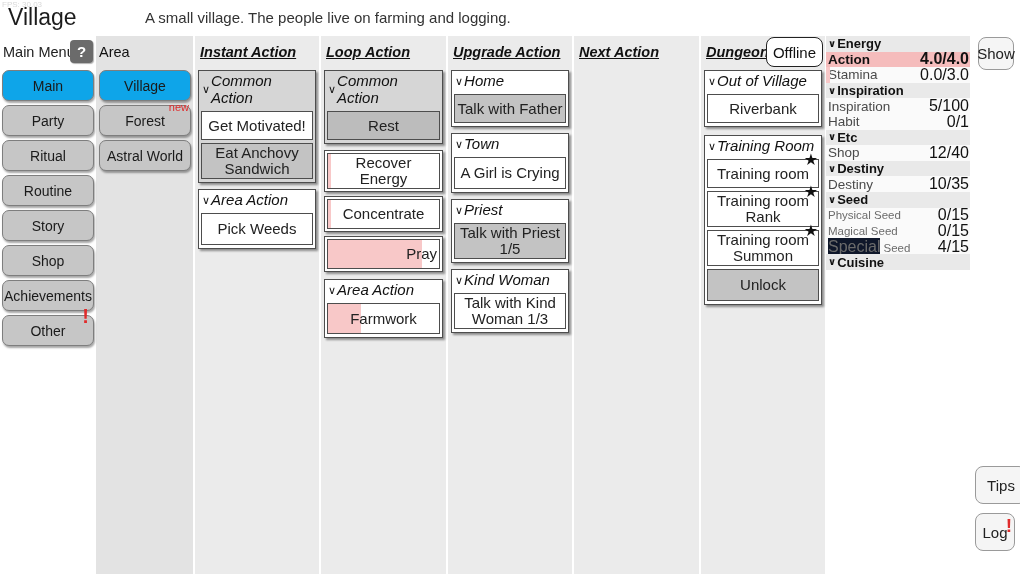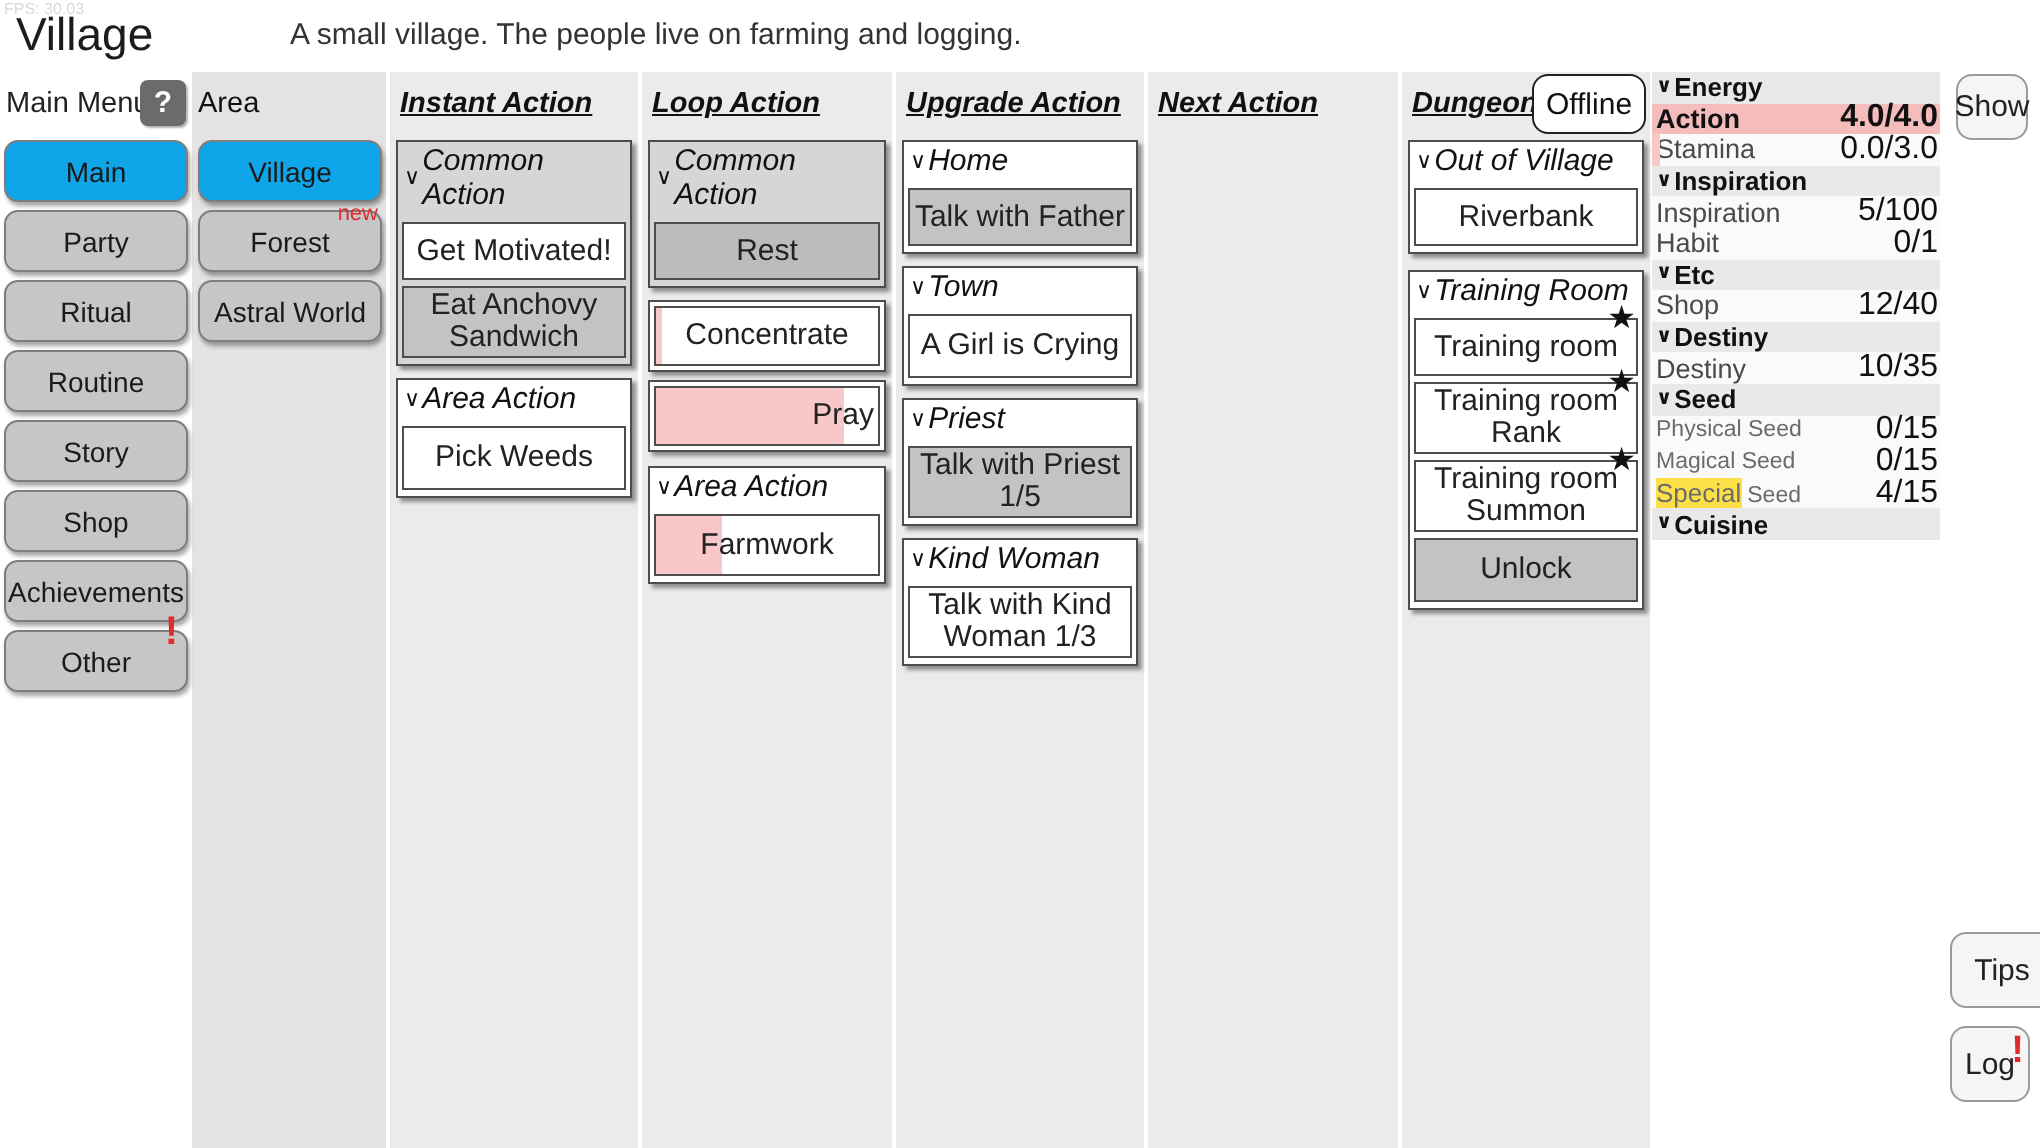--- a/index.html
+++ b/index.html
@@ -70,21 +70,21 @@
   .srow{position:relative;display:flex;justify-content:space-between;align-items:center;
         height:15.6px;background:#fafafa;padding:0 1px 0 2px;font-size:13.5px;}
   .srow .sl{color:#4a4a4a;white-space:nowrap;}
   .srow .sv{color:#111;font-size:16px;}
   .srow.shead{background:#e9e9e9;font-weight:bold;color:#111;font-size:13px;justify-content:flex-start;}
   .srow.shead .chev{font-size:10px;margin-right:1px;}
   .srow.hl{background:#f5bcbc;}
   .srow.hl .sl{font-weight:bold;color:#111;}
   .srow.hl .sv{font-weight:bold;}
   .srow.small .sl{font-size:11.5px;color:#6b6b6b;}
-  .sl-hl{background:#fde047;font-size:13px;color:#6b6b6b;}
+  .sl-hl{background:#0f172a;font-size:16px;color:#6b6b6b;}
   .sl-rest{margin-left:3px;}
   .sliver{position:absolute;left:0;top:0;bottom:0;width:4px;background:#f8c8c8;}
 
   
   .pillbtn{position:absolute;background:#f5f5f5;border:1px solid #9a9a9a;border-radius:8px;
            display:flex;align-items:center;justify-content:center;font-size:15px;color:#222;box-sizing:border-box;}
   #show-btn{left:978px;top:37px;width:36px;height:33px;}
   #tips-btn{left:975px;top:466px;width:52px;height:38px;}
   #log-btn{left:975px;top:513px;width:40px;height:38px;}
   .log-alert{position:absolute;top:1px;right:2px;font-size:19px;font-weight:bold;color:#e02b2b;}
@@ -180,20 +180,26 @@
         <span class="chev">∨</span>
         <span>Common Action</span>
       </div>
       <div class="abtn rest">
           <span class="lbl">Rest</span>
         </div>
     </div>
     <div class="sbox">
       <div class="abtn" style="min-height:30px;">
         <div class="progress" style="width: 3%;"></div>
+        <span class="lbl">Recover Energy</span>
+      </div>
+    </div>
+    <div class="sbox">
+      <div class="abtn" style="min-height:30px;">
+        <div class="progress" style="width: 3%;"></div>
         <span class="lbl">Concentrate</span>
       </div>
     </div>
     <div class="sbox">
       <div class="abtn" style="min-height:30px;justify-content:flex-end;">
         <div class="progress" style="width: 85%;"></div>
         <span class="lbl">Pray</span>
       </div>
     </div>
     <div class="gbox" style="margin-top:7px;">

